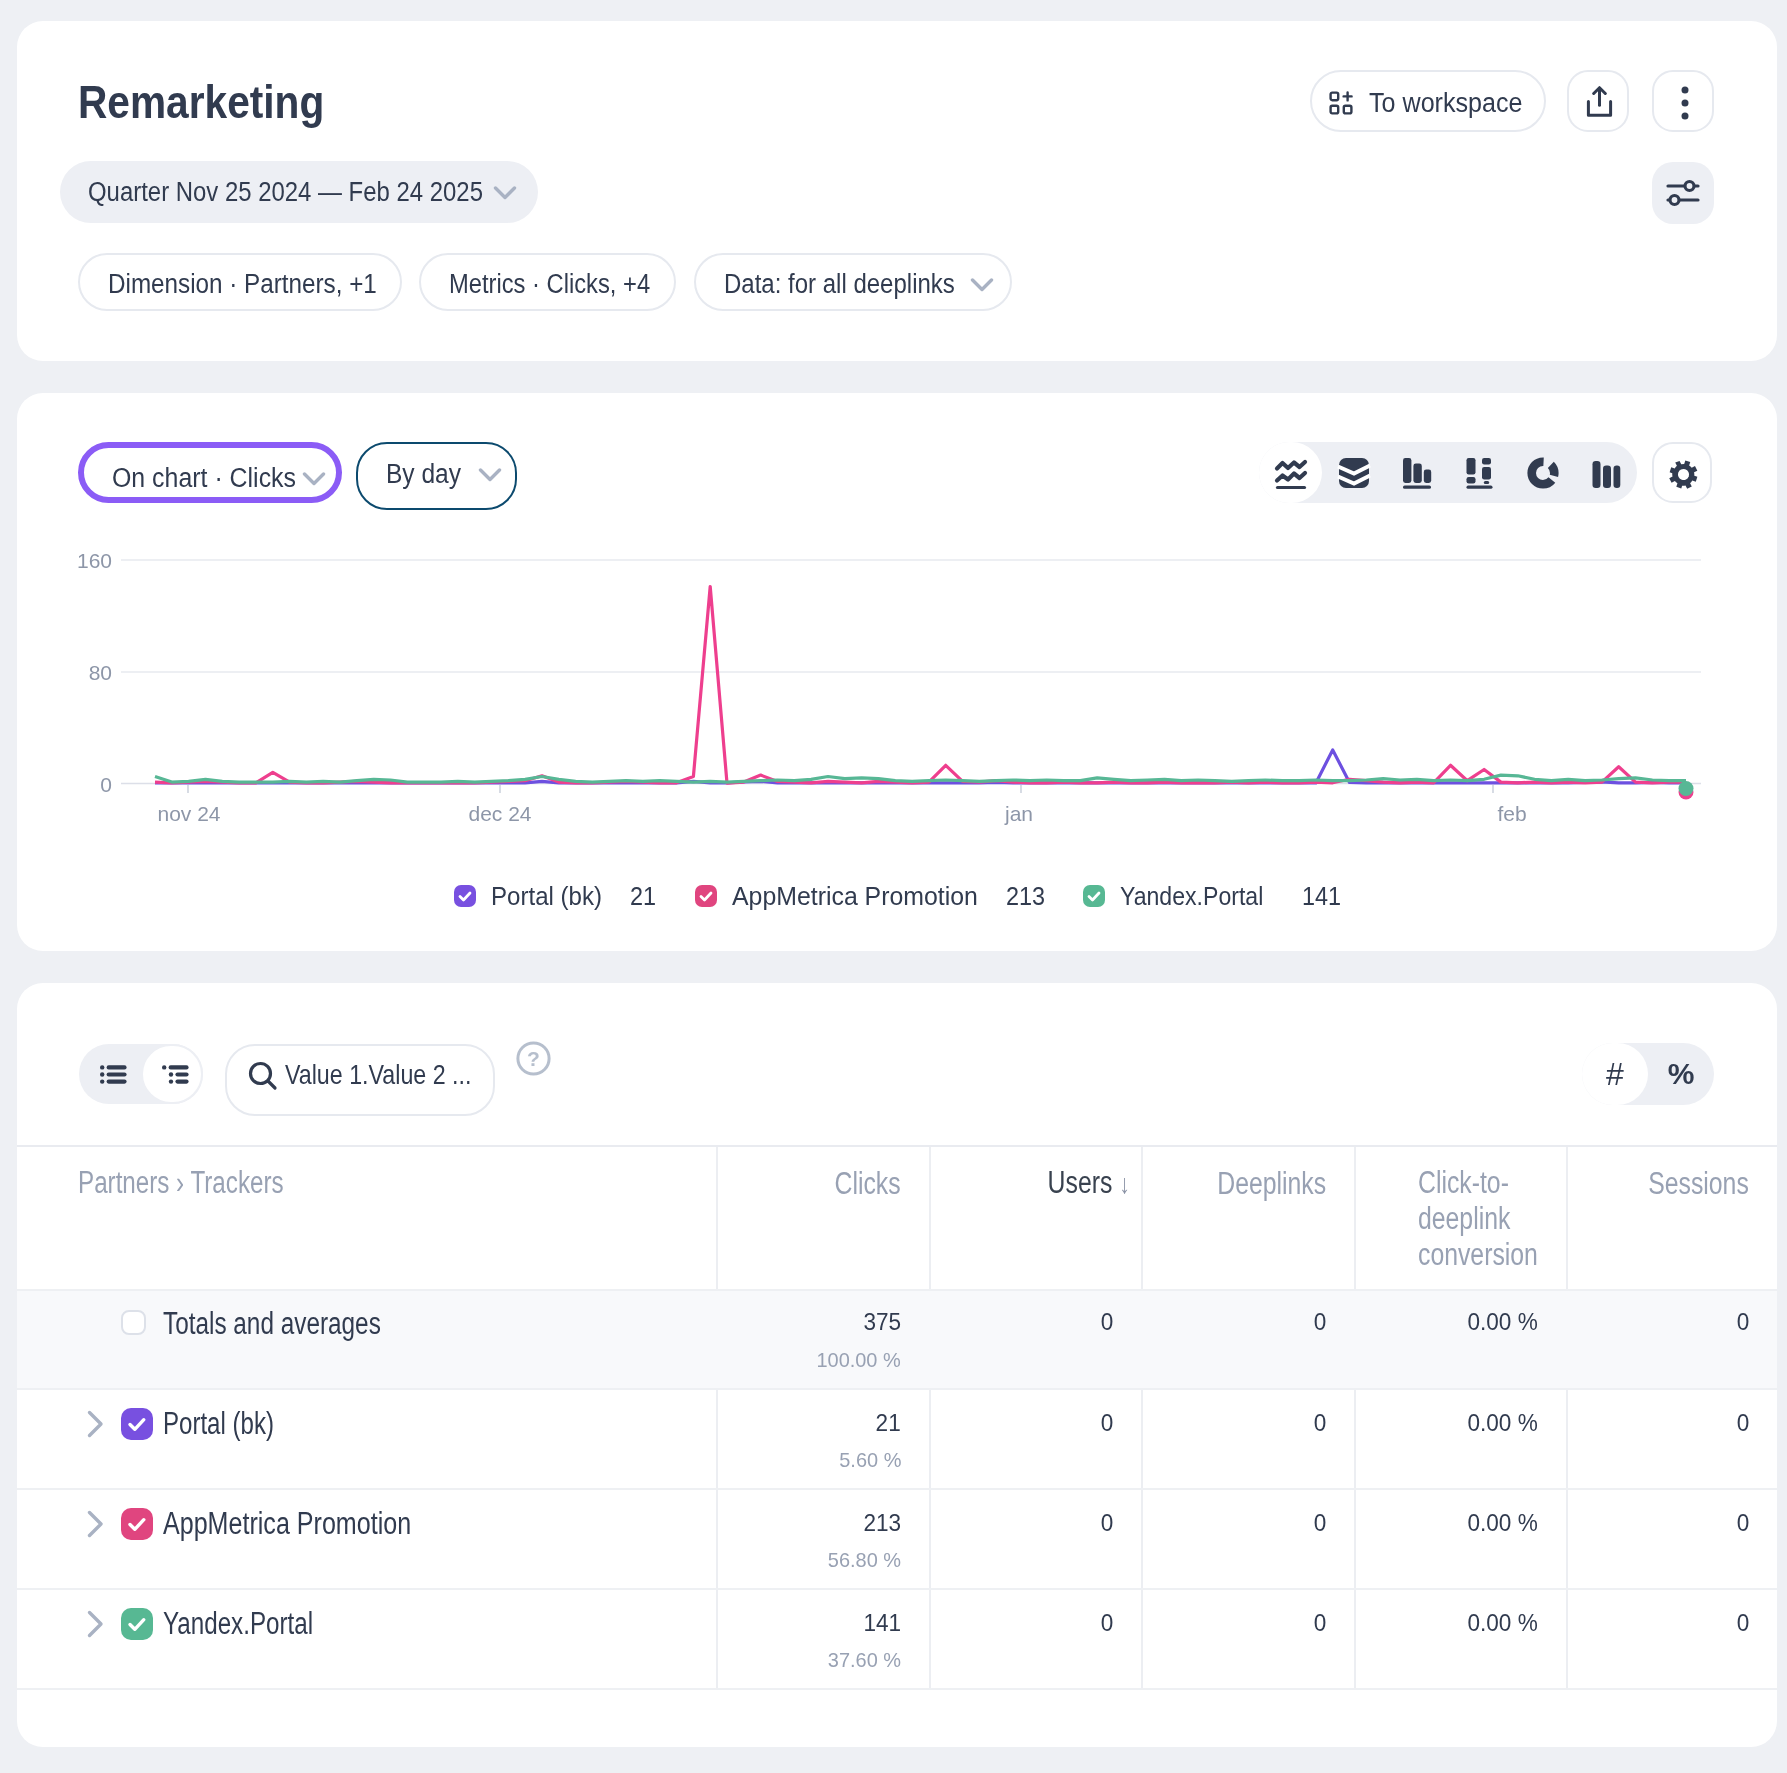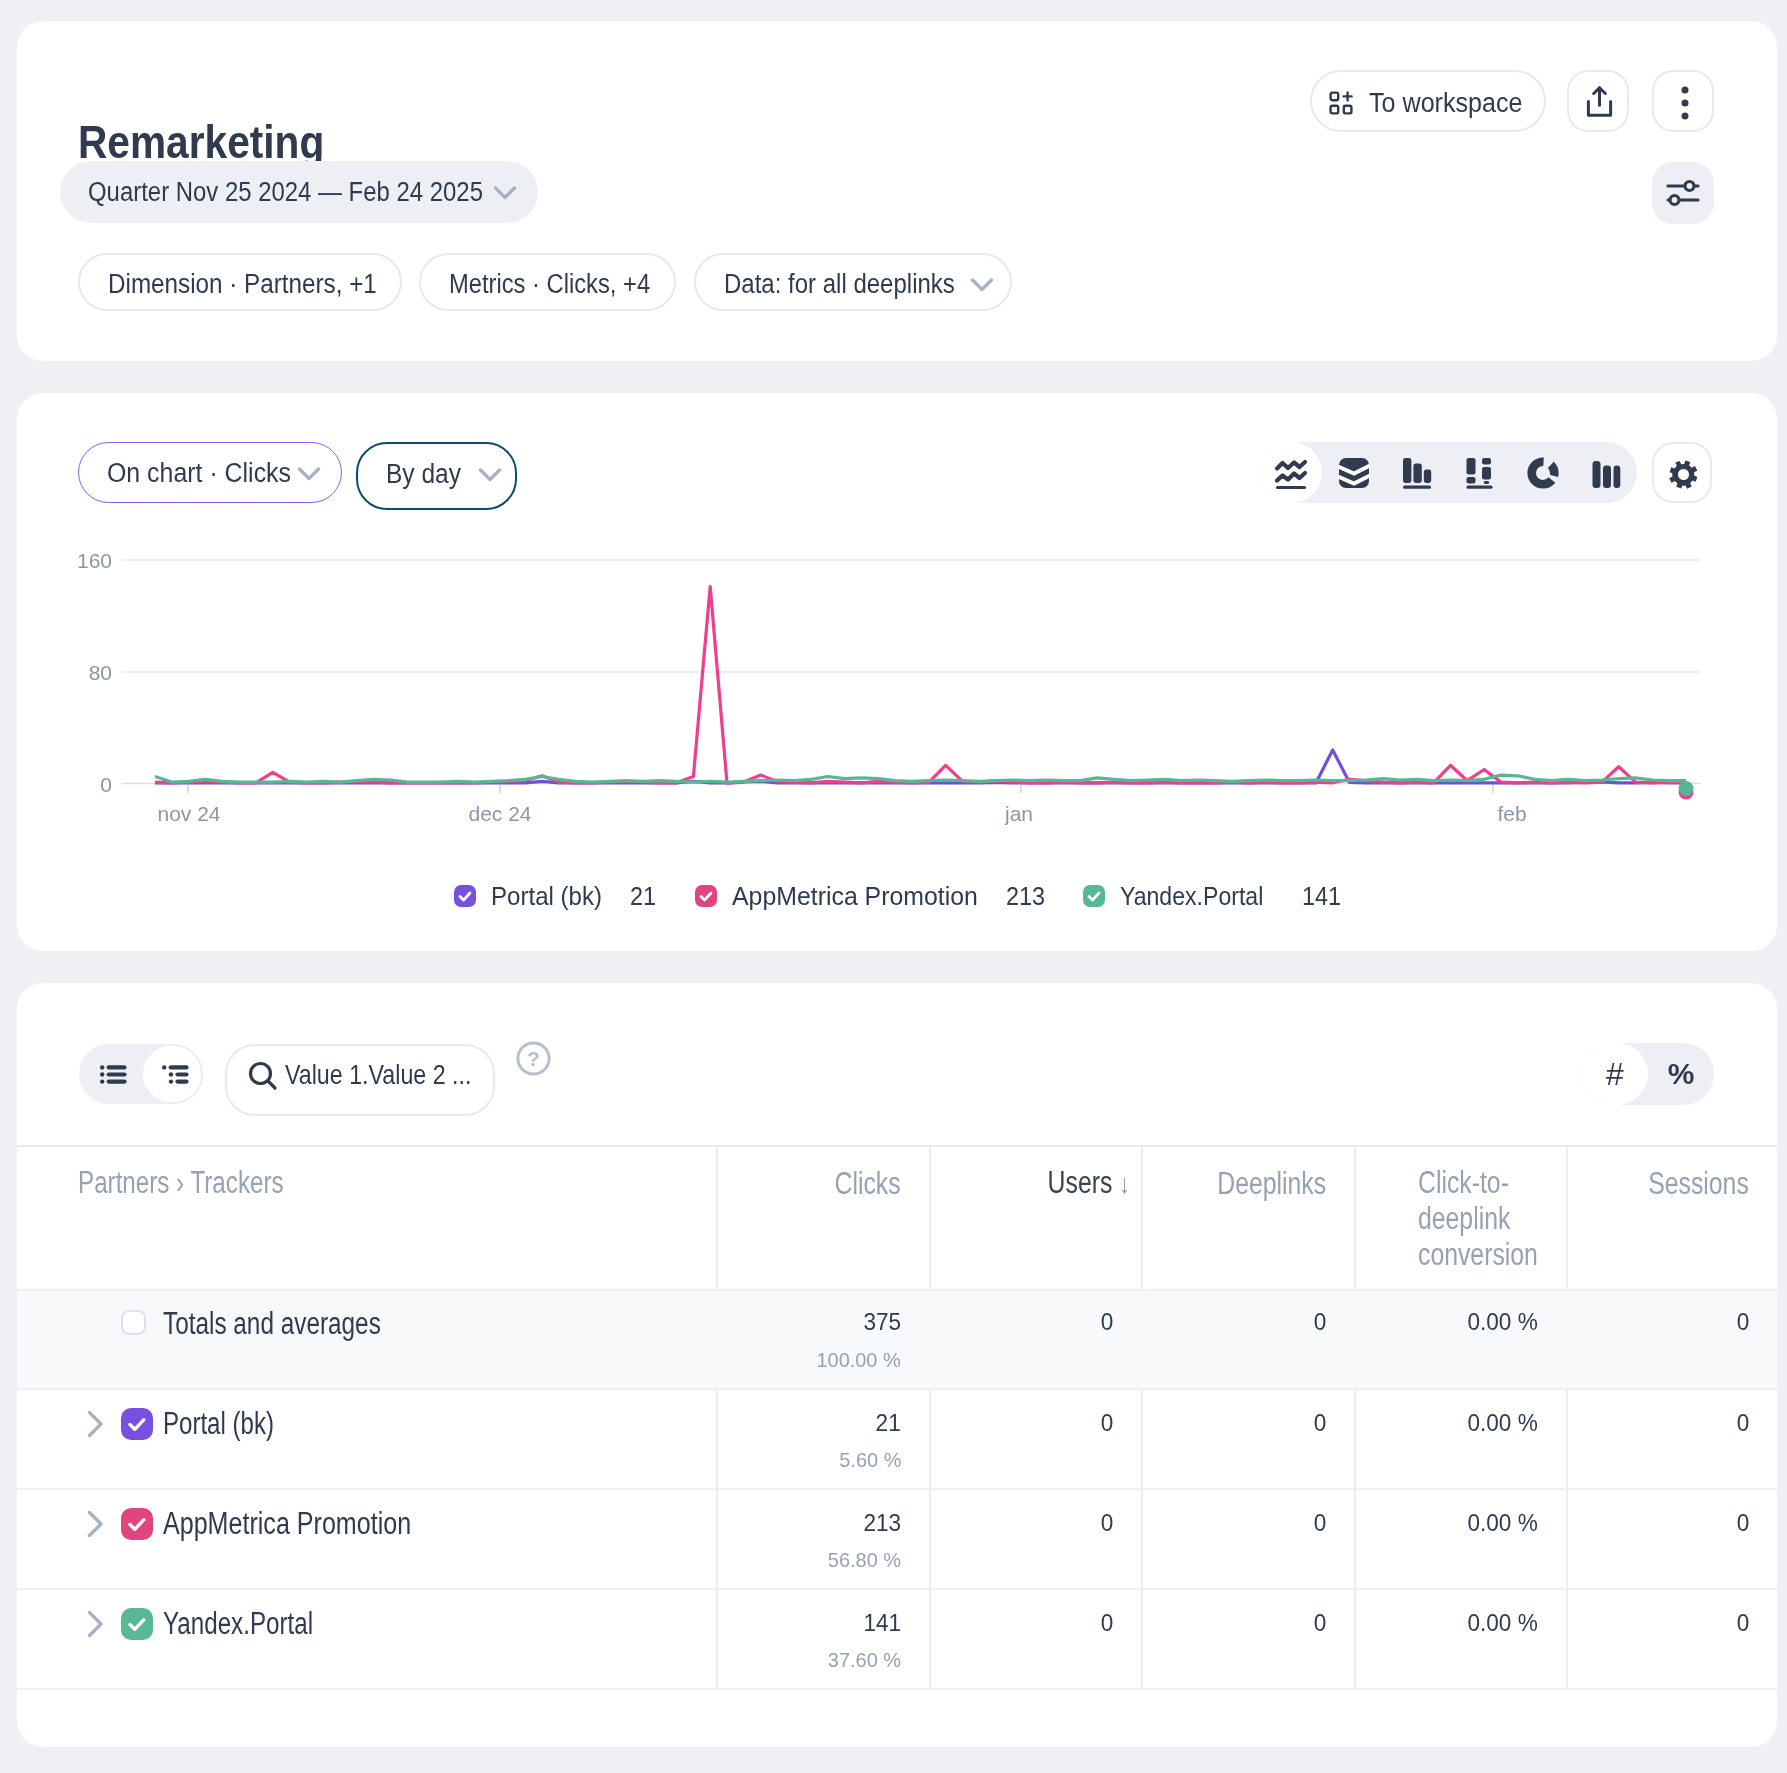--- a/index.html
+++ b/index.html
@@ -1,21 +1,21 @@
 <!DOCTYPE html>
 <html><head><meta charset="utf-8"><title>Remarketing</title>
 <style>
 *{margin:0;padding:0;box-sizing:border-box;}
 html,body{width:1787px;height:1773px;background:#eef0f4;font-family:"Liberation Sans",sans-serif;color:#313b4f;overflow:hidden;}
 .card{position:absolute;left:17px;width:1760px;background:#fff;border-radius:26px;}
 .abs{position:absolute;}
 </style></head>
 <body>
 <div class="card" style="top:21px;height:340px;">
-<div class="abs" style="left:61px;top:54px;line-height:54px;font-weight:700;margin-top:40px;"><span style="display:inline-block;font-size:47px;white-space:pre;transform:scaleX(0.865);transform-origin:0 50%;">Remarketing</span></div>
+<div class="abs" style="left:61px;top:54px;line-height:54px;font-weight:700;"><span style="display:inline-block;font-size:47px;white-space:pre;transform:scaleX(0.865);transform-origin:0 50%;">Remarketing</span></div>
 <div class="abs" style="left:1293px;top:49px;width:236px;height:62px;border:2px solid #e6e9ef;border-radius:31px;">
 <svg class="abs" style="left:17px;top:19px;" width="24" height="24" viewBox="0 0 24 24" fill="none" stroke="#313b4f" stroke-width="2.4">
 <rect x="1.6" y="1.6" width="7.6" height="7.6" rx="1.6"></rect>
         <rect x="1.6" y="14.8" width="7.6" height="7.6" rx="1.6"></rect>
         <rect x="14.8" y="14.8" width="7.6" height="7.6" rx="1.6"></rect>
 <path d="M18.6 1.4v8M14.6 5.4h8" stroke-linecap="round"></path>
       </svg>
 <div class="abs" style="left:57px;top:16px;line-height:30px;"><span style="display:inline-block;font-size:27px;white-space:pre;transform:scaleX(0.93);transform-origin:0 50%;">To workspace</span></div>
     </div>
 <div class="abs" style="left:1550px;top:49px;width:62px;height:62px;border:2px solid #e6e9ef;border-radius:21px;">
@@ -53,21 +53,21 @@
       <div class="abs" style="left:28px;top:13px;line-height:32px;"><span style="display:inline-block;font-size:27px;white-space:pre;transform:scaleX(0.879);transform-origin:0 50%;">Metrics · Clicks, +4</span></div>
     </div>
 <div class="abs" style="left:677px;top:232px;width:318px;height:58px;background:#fff;border:2px solid #e6e9ef;border-radius:29px;">
       <div class="abs" style="left:28px;top:13px;line-height:32px;"><span style="display:inline-block;font-size:27px;white-space:pre;transform:scaleX(0.889);transform-origin:0 50%;">Data: for all deeplinks</span></div>
       <svg class="abs" style="left:274px;top:23px;" width="24" height="14" viewBox="0 0 24 14" fill="none" stroke="#a9b2c3" stroke-width="3.4" stroke-linecap="round" stroke-linejoin="round">
         <path d="M2.5 2l9.5 9.5L21.5 2"></path>
       </svg>
     </div>
 </div>
 <div class="card" style="top:393px;height:558px;">
-<div class="abs" style="left:61px;top:49px;width:264px;height:61px;background:#fff;border:1px solid #8b5cf6;border-radius:31px;">
+<div class="abs" style="left:61px;top:49px;width:264px;height:61px;background:#fff;border:6px solid #8b5cf6;border-radius:31px;">
       <div class="abs" style="left:28px;top:14px;line-height:32px;"><span style="display:inline-block;font-size:27px;white-space:pre;transform:scaleX(0.922);transform-origin:0 50%;">On chart · Clicks</span></div>
       <svg class="abs" style="left:218px;top:24px;" width="24" height="14" viewBox="0 0 24 14" fill="none" stroke="#a9b2c3" stroke-width="3.4" stroke-linecap="round" stroke-linejoin="round">
         <path d="M2.5 2l9.5 9.5L21.5 2"></path>
       </svg>
     </div>
 <div class="abs" style="left:339px;top:49px;width:161px;height:68px;background:#fff;border:2px solid #0c4a6e;border-radius:31px;">
       <div class="abs" style="left:28px;top:14px;line-height:32px;"><span style="display:inline-block;font-size:27px;white-space:pre;transform:scaleX(0.909);transform-origin:0 50%;">By day</span></div>
       <svg class="abs" style="left:120px;top:24px;" width="24" height="14" viewBox="0 0 24 14" fill="none" stroke="#a9b2c3" stroke-width="3.4" stroke-linecap="round" stroke-linejoin="round">
         <path d="M2.5 2l9.5 9.5L21.5 2"></path>
       </svg>

